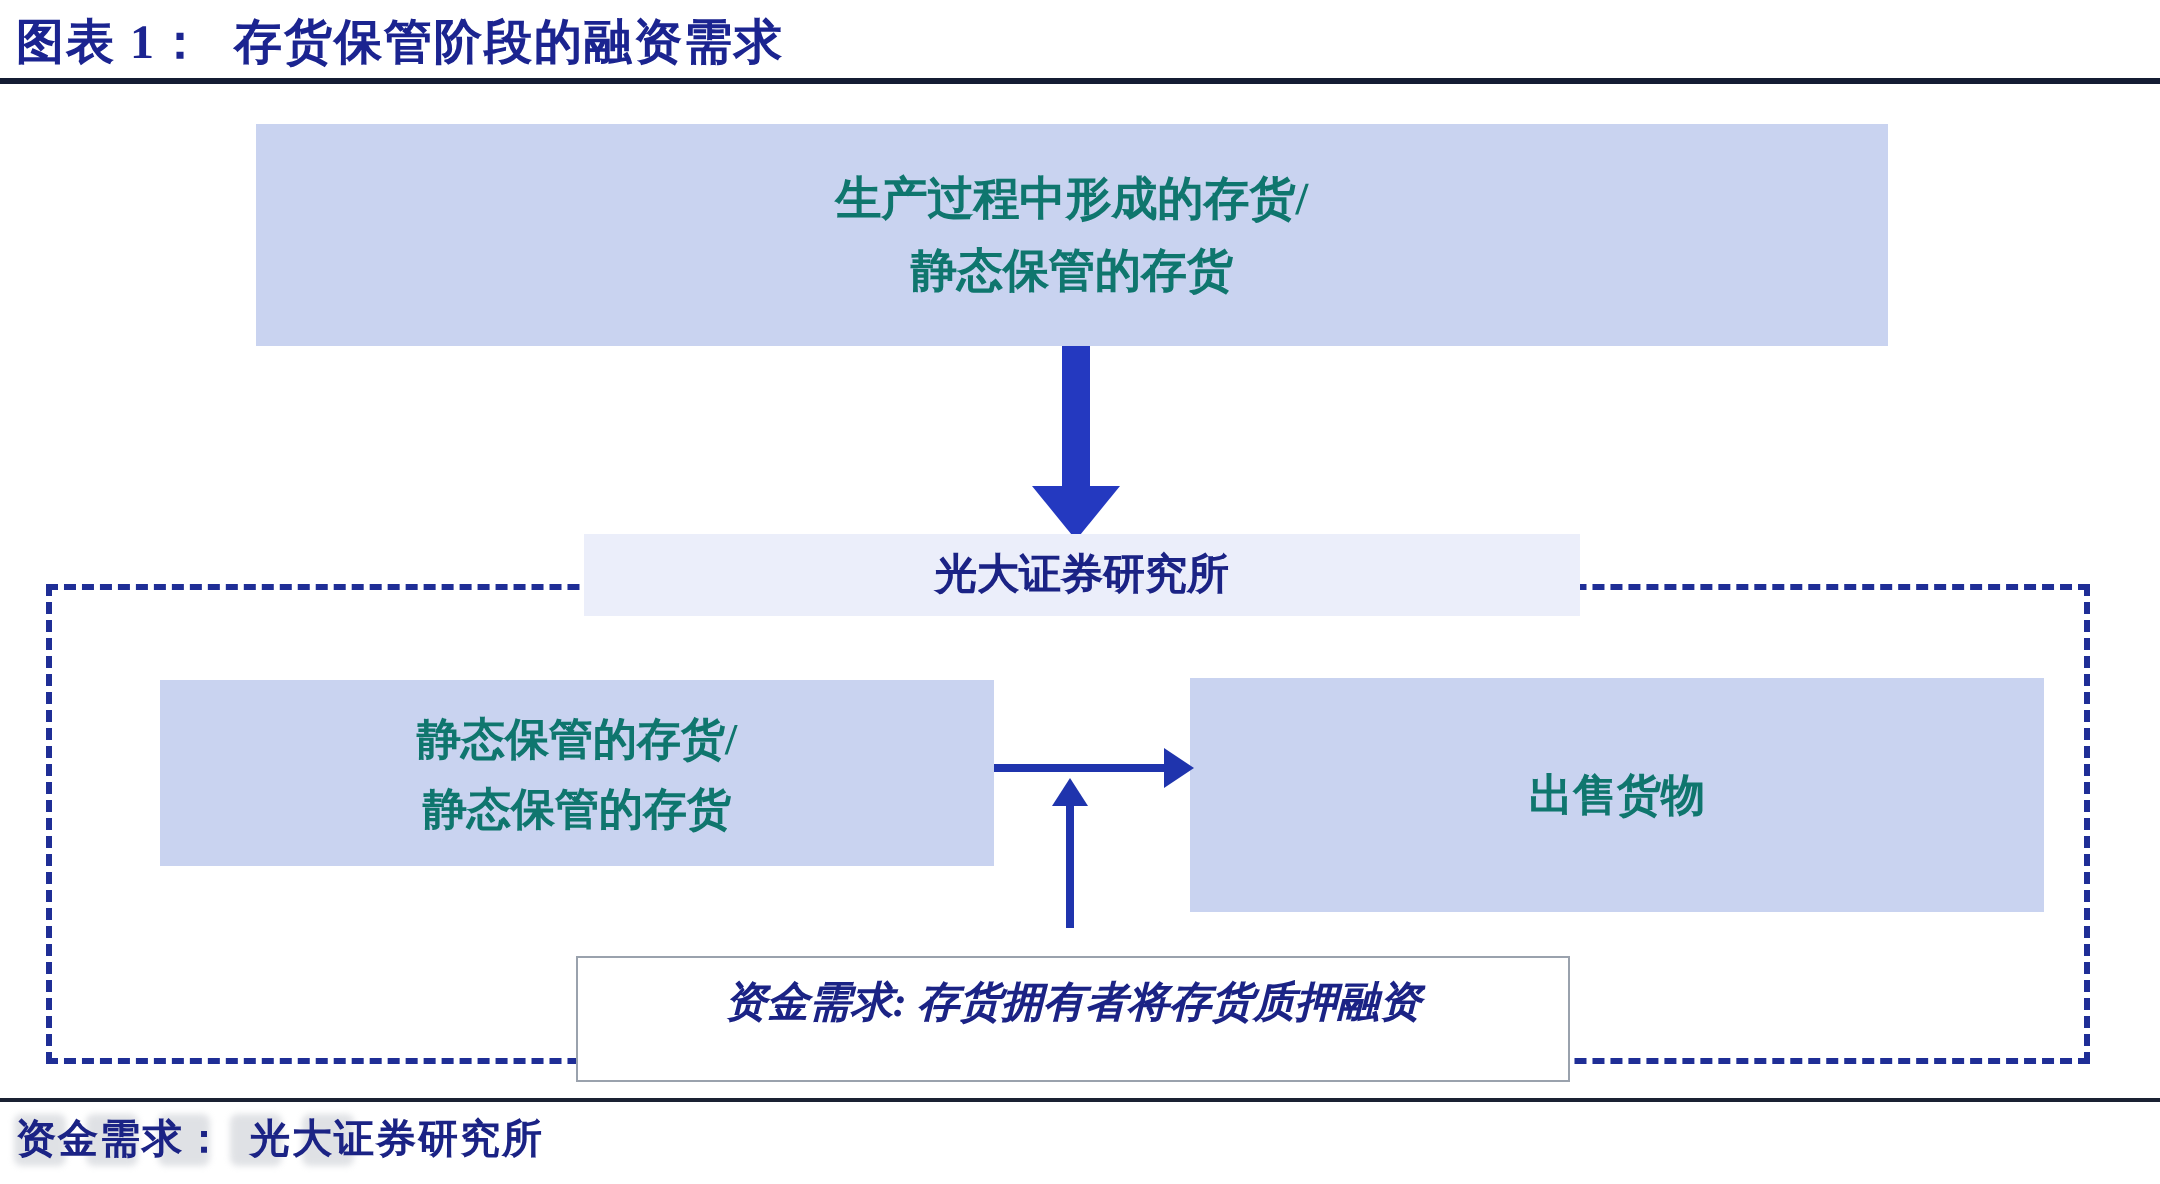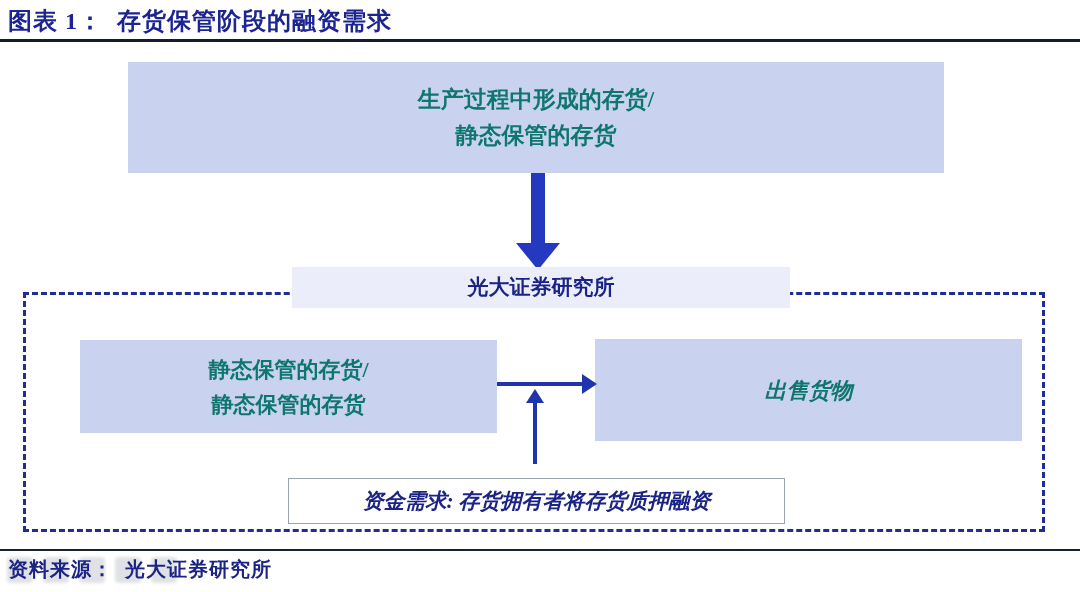--- a/index.html
+++ b/index.html
@@ -35,21 +35,21 @@
     display: flex;
     flex-direction: column;
     align-items: center;
     justify-content: center;
     text-align: center;
     font-weight: bold;
     color: #0f766e;
   }
   #top-box   { left: 128px; top: 62px;  width: 816px; height: 111px; font-size: 23px; line-height: 36px; }
   #left-box  { left: 80px;  top: 340px; width: 417px; height: 93px;  font-size: 22px; line-height: 35px; }
-  #right-box { left: 595px; top: 339px; width: 427px; height: 102px;  font-size: 22px; line-height: 35px; font-style: italic; }
+  #right-box { left: 595px; top: 339px; width: 427px; height: 117px;  font-size: 22px; line-height: 35px; }
 
   
   .stage-container {
     position: absolute;
     left: 23px; top: 292px;
     width: 1022px; height: 240px;
     border: 3px dashed #1f2e96;
     box-sizing: border-box;
     background: transparent;
   }
@@ -113,21 +113,21 @@
     position: absolute;
     left: 533px; top: 403px;
     width: 4px; height: 61px;
     background: #1f34ad;
     z-index: 2;
   }
   
   .demand-box {
     position: absolute;
     left: 288px; top: 478px;
-    width: 497px; height: 46px;
+    width: 497px; height: 63px;
     background: #ffffff;
     border: 1px solid #9aa2ad;
     box-sizing: border-box;
     text-align: center;
     line-height: 45px;
     font-size: 21px;
     font-weight: bold;
     font-style: italic;
     color: #1b2385;
     z-index: 4;
@@ -199,15 +199,15 @@
 
   <div class="v-arrow-head"></div>
   <div class="v-arrow-line"></div>
 
   <div class="demand-box">资金需求: 存货拥有者将存货质押融资</div>
 
   <div class="footer-rule"></div>
   <div class="watermark">
     <span></span><span></span><span></span><span></span><span></span>
   </div>
-  <div class="source-text">资料来源：  光大证券研究所</div>
+  <div class="source-text">资金需求：  光大证券研究所</div>
 
 </div>
 
 </body></html>

